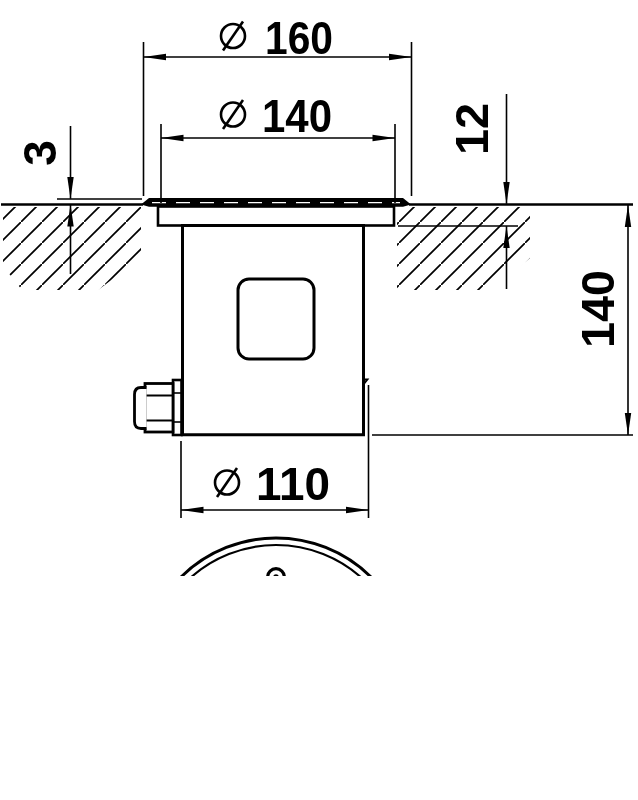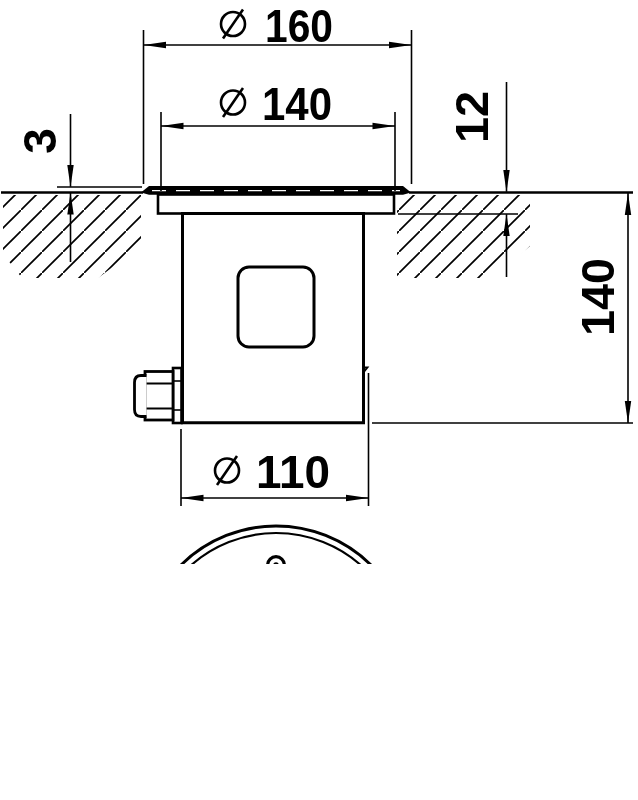--- a/index.html
+++ b/index.html
@@ -7,20 +7,21 @@
     padding: 0;
     background: #ffffff;
   }
   .sheet {
     position: relative;
     width: 638px;
     height: 564px;
     background: #ffffff;
     overflow: hidden;
     font-family: "Liberation Sans", sans-serif;
+    margin-top: 12px;
   }
   svg text {
     font-family: "Liberation Sans", sans-serif;
     font-weight: bold;
     fill: #000000;
   }
 </style>
 </head>
 <body>
 

